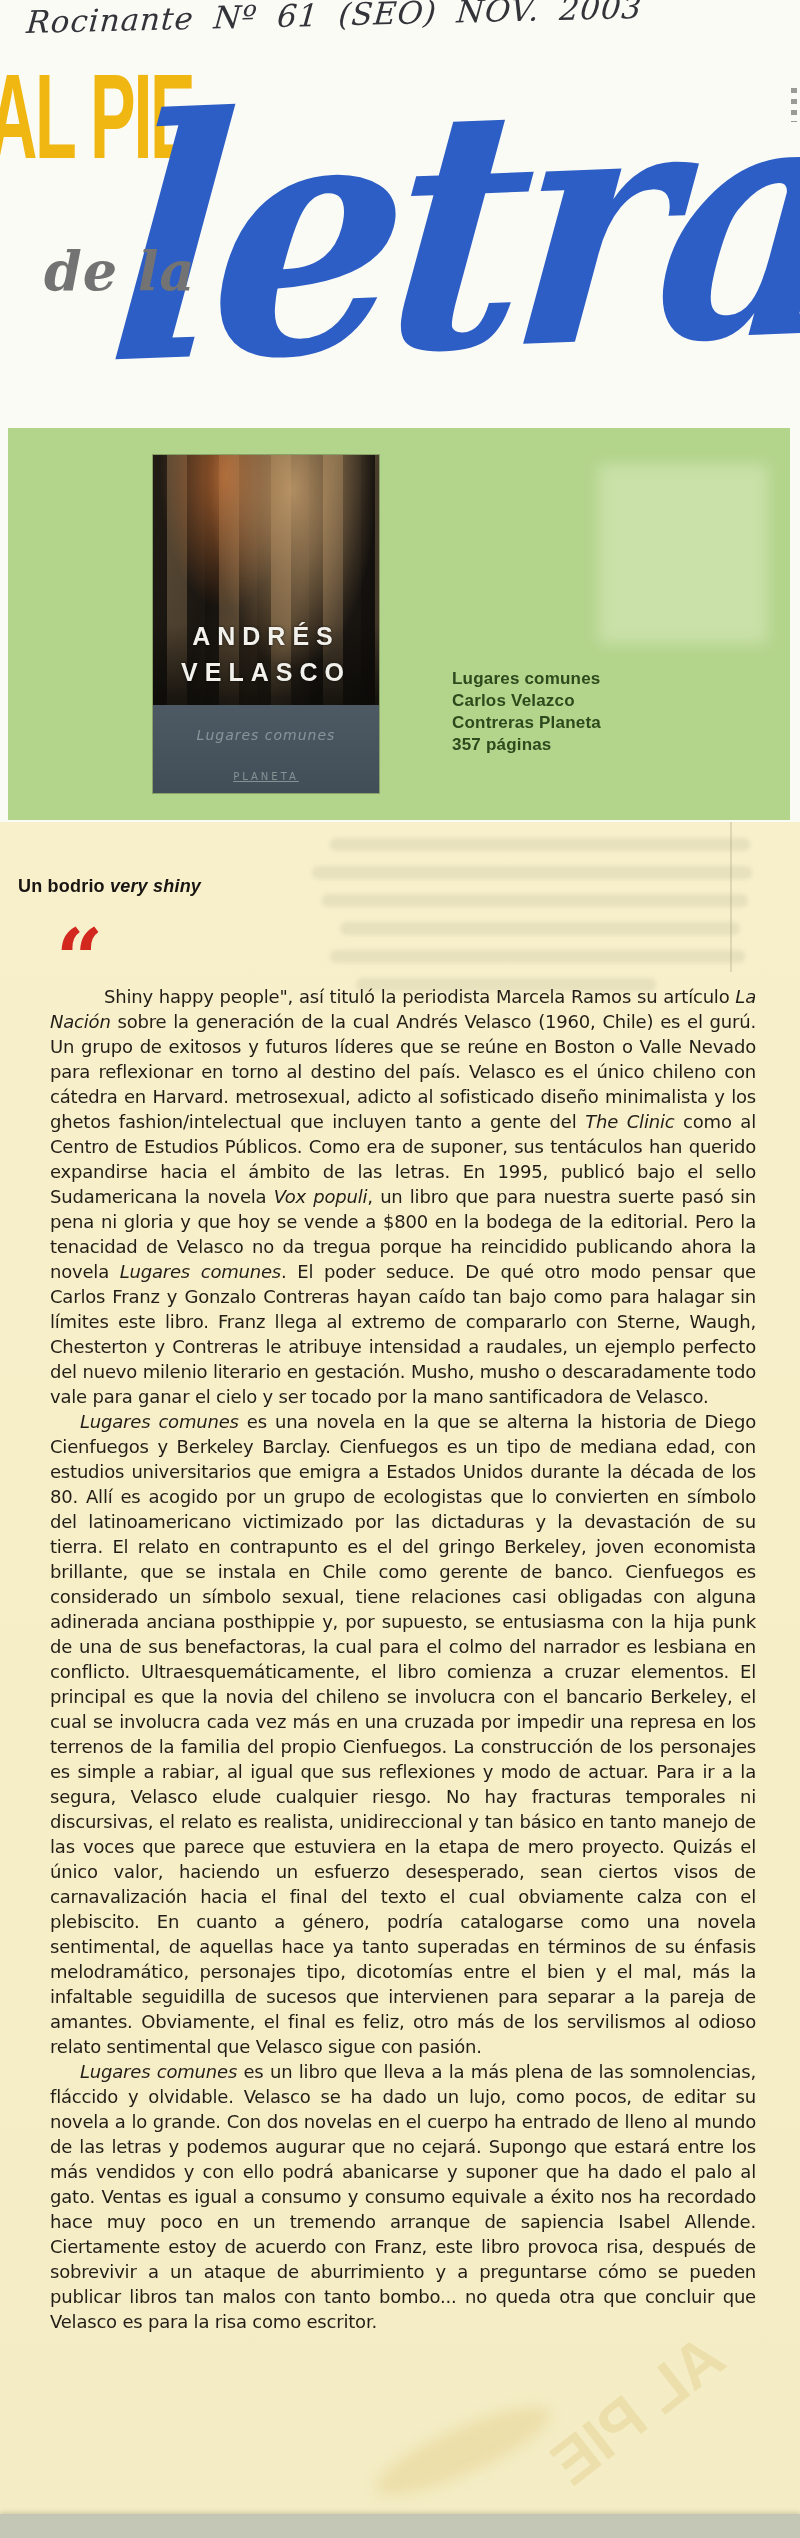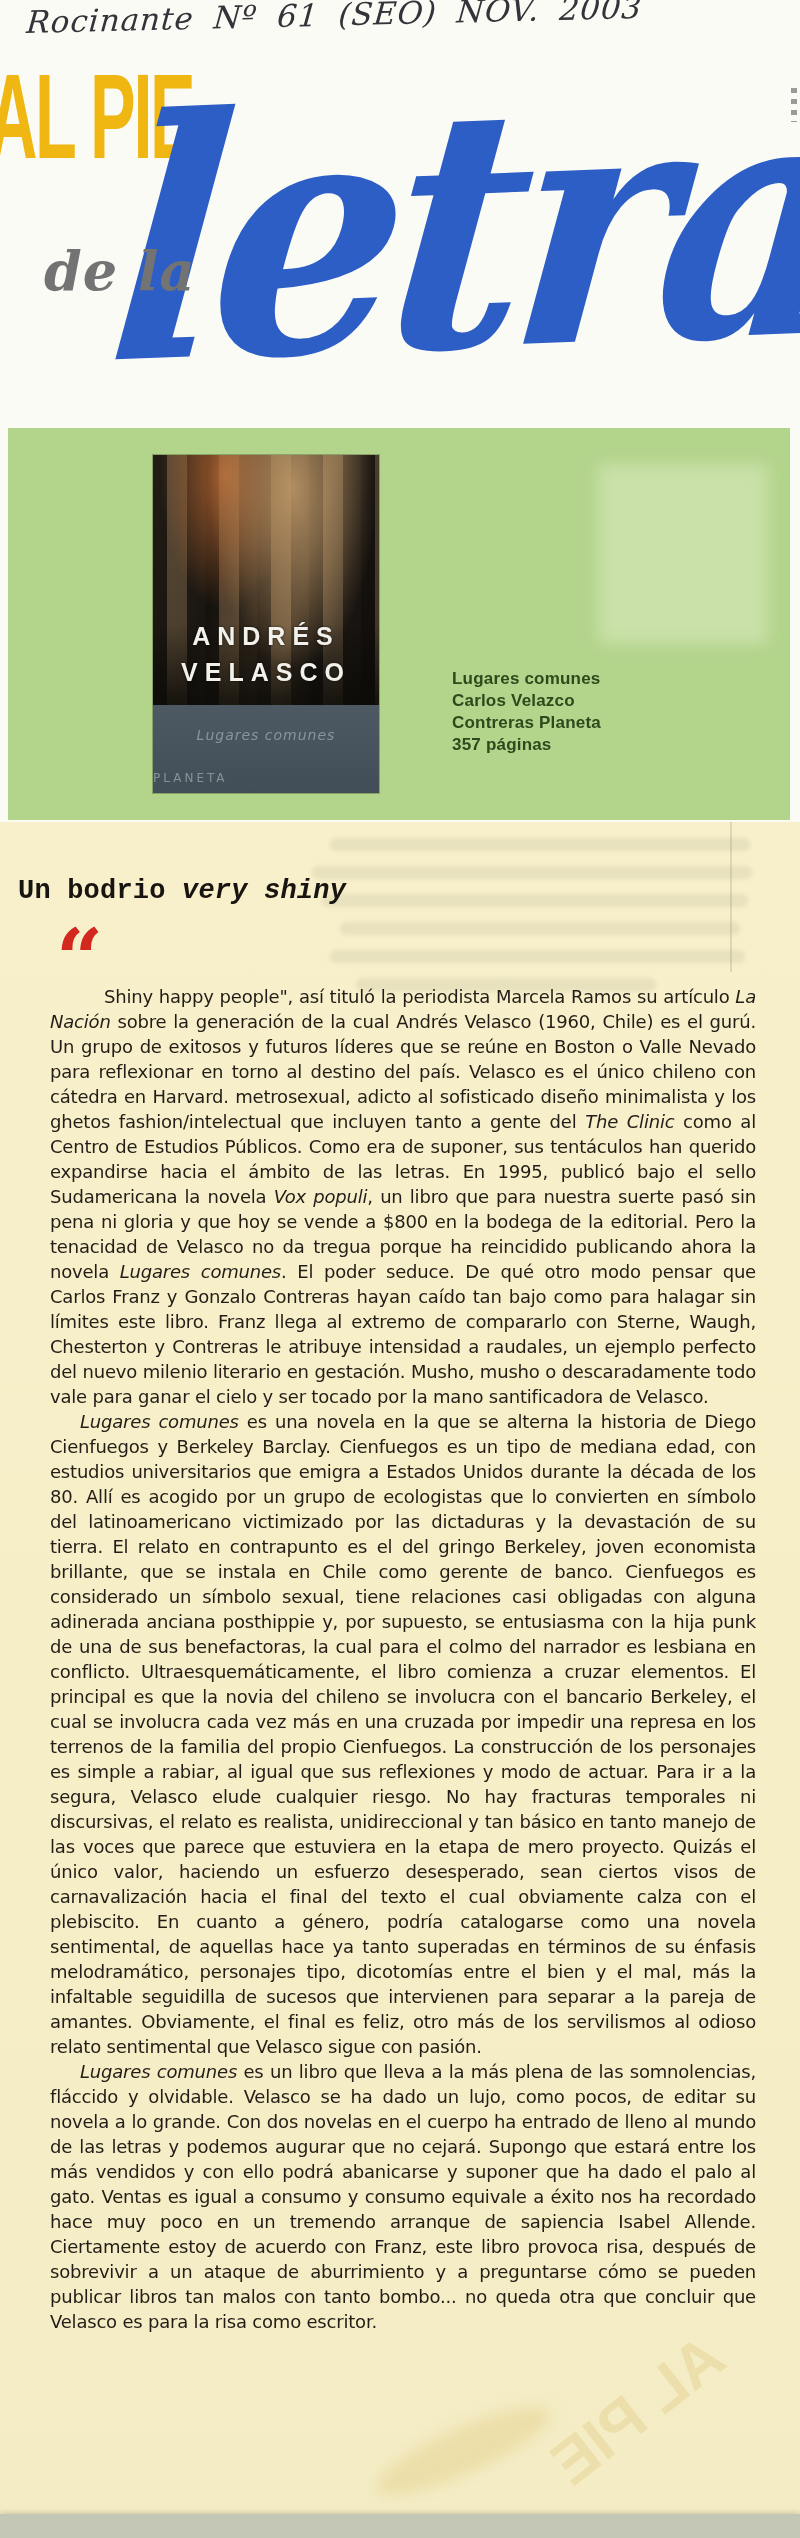--- a/index.html
+++ b/index.html
@@ -51,33 +51,33 @@
       linear-gradient(105deg,#45392b 0%,#2a231b 30%,#4c3c2a 48%,#5d4c36 58%,#2b241d 72%,#181511 100%);
     box-shadow:0 0 0 1px rgba(60,70,40,0.35);
   }
   .cover-author{left:0;top:163px;width:100%;text-align:center;
     color:#f2f1ec;font-size:25px;font-weight:bold;letter-spacing:7px;line-height:36px;
     font-family:"Liberation Sans",sans-serif;text-shadow:0 0 3px rgba(0,0,0,0.6);}
   .cover-band{left:0;top:250px;width:100%;height:88px;
     background:linear-gradient(180deg,#4d5a63,#414e58);}
   .cover-faint-title{left:0;top:22px;width:100%;text-align:center;
     color:rgba(185,200,202,0.55);font-size:14px;font-style:italic;letter-spacing:1px;}
-  .cover-publisher{left:0;top:66px;width:100%;text-align:left;
-    color:rgba(200,212,206,0.5);font-size:12px;letter-spacing:3px;text-transform:uppercase;}
+  .cover-publisher{left:0;top:66px;width:100%;text-align:center;
+    color:rgba(200,212,206,0.5);font-size:10px;letter-spacing:3px;text-transform:uppercase;text-decoration:underline;}
   .book-info{left:444px;top:240px;width:280px;
     color:#2c4a1c;font-weight:bold;font-size:17px;line-height:22px;
     font-family:"Liberation Sans",sans-serif;letter-spacing:0.2px;}
   
   .article-area{left:0;top:822px;width:800px;height:1716px;
     background:linear-gradient(180deg,#f7f0cb 0%,#f6eec6 60%,#f3ecc4 100%);}
   .bleed-row{background:rgba(172,163,136,0.20);filter:blur(2px);height:13px;border-radius:6px;}
   .crease{left:730px;top:0px;width:2px;height:150px;background:rgba(176,166,138,0.35);}
   .article-title{left:18px;top:54px;
-    font-size:27px;font-weight:bold;color:#171411;letter-spacing:0.2px;
-    font-family:Liberation Mono, monospace;}
+    font-size:18px;font-weight:bold;color:#171411;letter-spacing:0.2px;
+    font-family:Liberation Sans, sans-serif;}
   .drop-quote{left:56px;top:96px;
     font-family:"DejaVu Serif",serif;font-weight:bold;
     font-size:82px;line-height:1;color:#d3281e;}
   .article-body{left:50px;top:162px;width:706px;
     font-size:18px;line-height:25px;text-align:justify;
     color:#221d17;letter-spacing:-0.2px;}
   .article-body p{margin:0;}
   .article-body p.first{text-indent:54px;}
   .article-body p.indent{text-indent:30px;}
   .watermark{left:538px;top:1552px;

